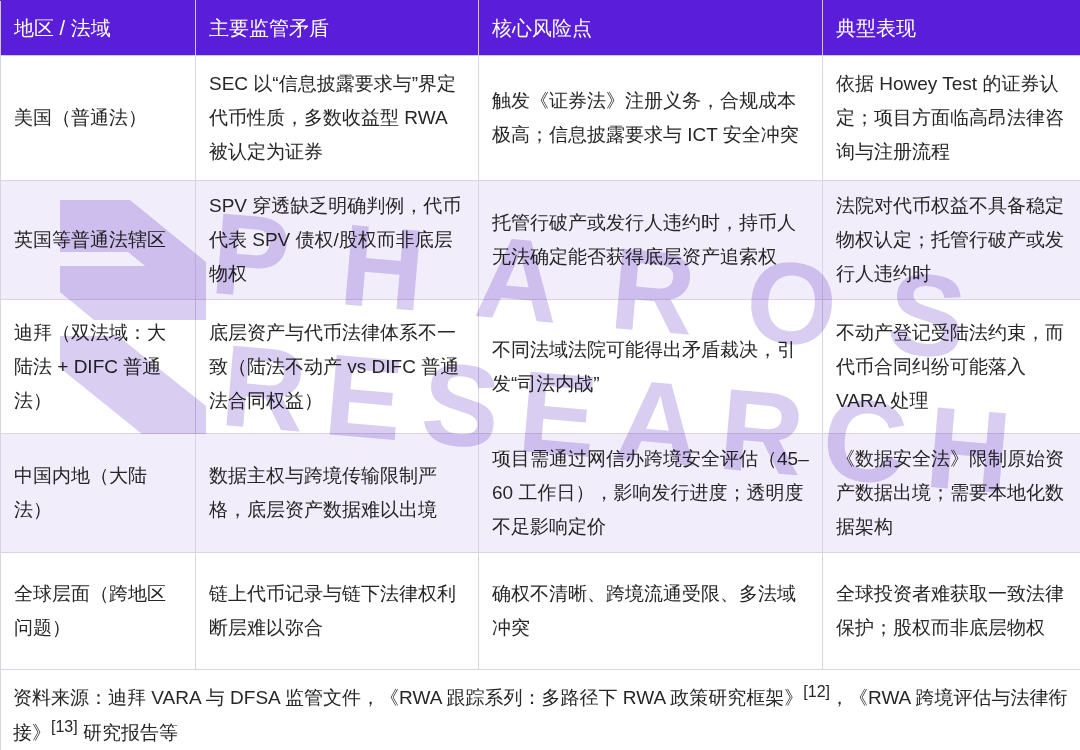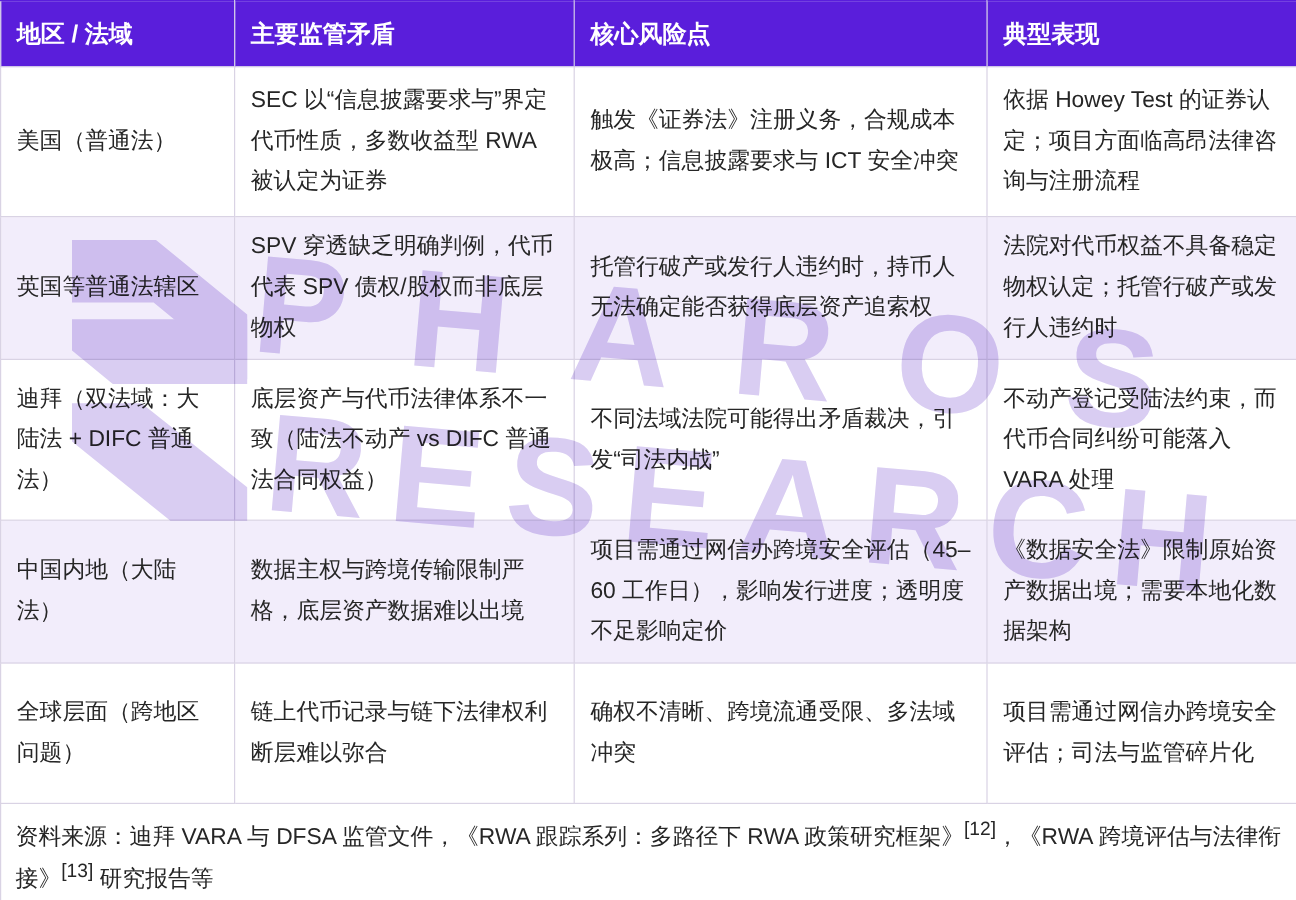--- a/index.html
+++ b/index.html
@@ -26,21 +26,21 @@
     border: 1px solid #d9d3e4;
     vertical-align: middle;
     padding: 8px 13px;
     text-align: left;
   }
   .jx thead tr { height: 55px; }
   .jx thead th {
     background: #5a1edb;
     color: #ffffff;
     font-size: 20px;
-    font-weight: 700;
+    font-weight: 400;
     border-color: #cfc6e8;
     border-top-color: #5a1edb;
   }
   .jx tbody td {
     font-size: 19px;
     line-height: 34px;
     background: #ffffff;
   }
   .jx tbody tr.alt td { background: #f2edfb; }
   .row-1 { height: 125px; }
@@ -124,21 +124,21 @@
       <tr class="row-4 alt">
         <td>中国内地（大陆法）</td>
         <td>数据主权与跨境传输限制严格，底层资产数据难以出境</td>
         <td>项目需通过网信办跨境安全评估（45–60 工作日），影响发行进度；透明度不足影响定价</td>
         <td>《数据安全法》限制原始资产数据出境；需要本地化数据架构</td>
       </tr>
       <tr class="row-5">
         <td>全球层面（跨地区问题）</td>
         <td>链上代币记录与链下法律权利断层难以弥合</td>
         <td>确权不清晰、跨境流通受限、多法域冲突</td>
-        <td>项目需通过网信办跨境安全评估；司法与监管碎片化</td>
+        <td>全球投资者难获取一致法律保护；股权而非底层物权</td>
       </tr>
       <tr class="row-src">
         <td class="src-cell" colspan="4">
           <span>资料来源：迪拜 VARA 与 DFSA 监管文件，《RWA 跟踪系列：多路径下 RWA 政策研究框架》</span><sup class="ref">[12]</sup><span>，《RWA 跨境评估与法律衔接》</span><sup class="ref">[13]</sup><span> 研究报告等</span>
         </td>
       </tr>
     </tbody>
   </table>
 
   <div class="watermark">

